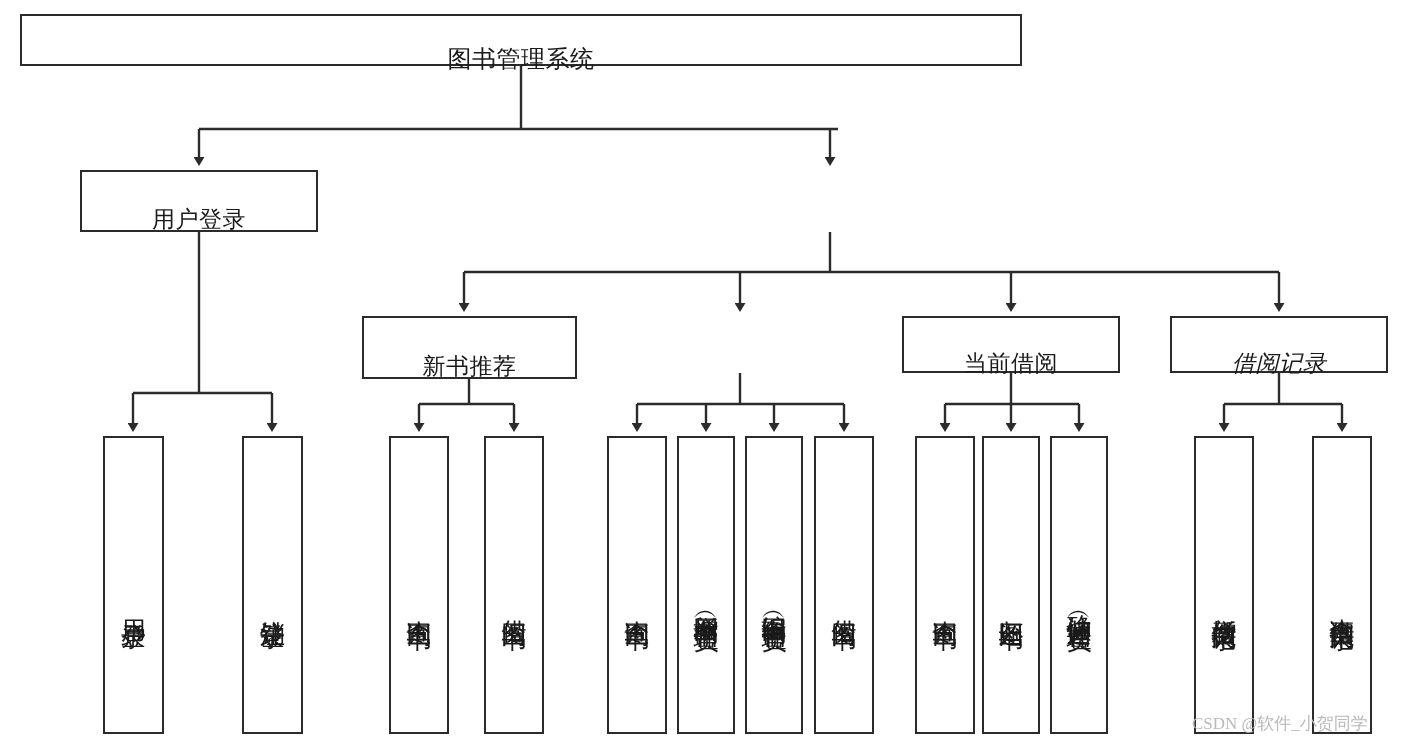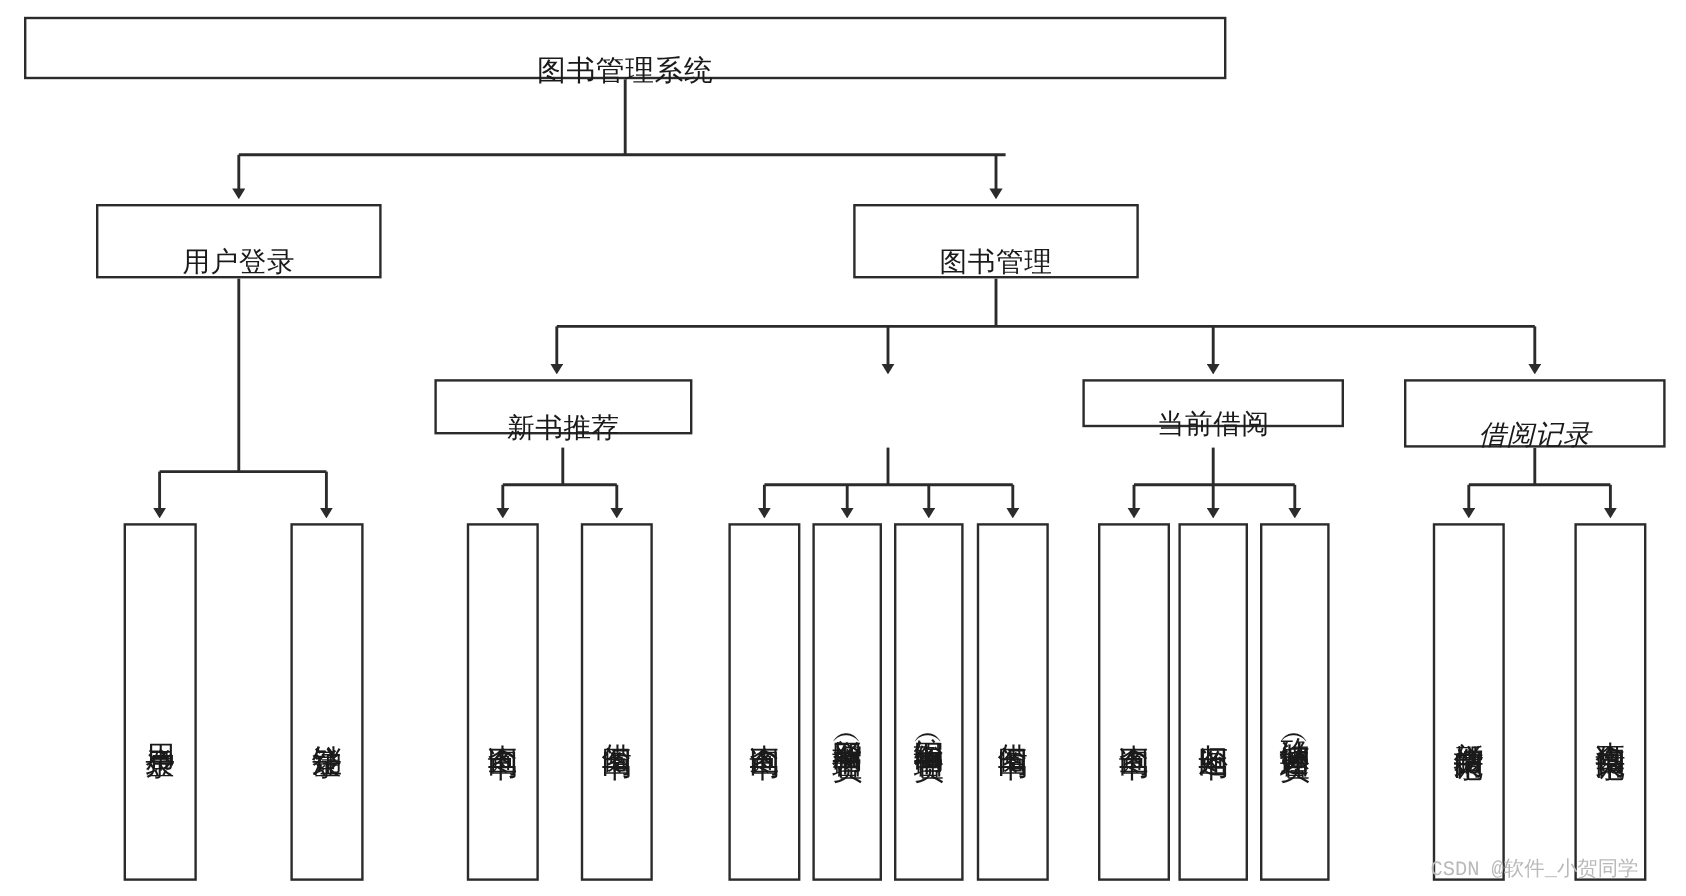--- a/index.html
+++ b/index.html
@@ -59,21 +59,21 @@
     max-height: 100%;
   }
   #root-node .label { font-size: 24px; }
   .watermark {
     position: absolute;
     left: 1192px;
     top: 712px;
     font-size: 17px;
     color: #b9b9b9;
     white-space: nowrap;
-    font-family: Liberation Mono, monospace;
+    font-family: Liberation Serif, serif;
   }
 </style>
 </head>
 <body>
 
 <div id="canvas">
 
   <svg class="lines" viewBox="0 0 1405 747">
     <defs>
       <marker id="arrow" markerWidth="9" markerHeight="11" refX="1" refY="5.5" orient="auto" markerUnits="userSpaceOnUse">
@@ -124,28 +124,25 @@
     </g>
   </svg>
 
   <div class="node h" id="root-node" style="left:20px; top:14px; width:1002px; height:52px;">
     <span class="label">图书管理系统</span>
   </div>
 
   <div class="node h" style="left:80px; top:170px; width:238px; height:62px;">
     <span class="label">用户登录</span>
   </div>
-  <div class="node h" style="left:711px; top:170px; width:238px; height:62px;">
-    <span class="label">图书管理</span>
-  </div>
 
-  <div class="node h" style="left:362px; top:316px; width:215px; height:46px;">
+  <div class="node h" style="left:362px; top:316px; width:215px; height:63px;">
     <span class="label">新书推荐</span>
   </div>
-  <div class="node h" style="left:902px; top:316px; width:218px; height:40px;">
+  <div class="node h" style="left:902px; top:316px; width:218px; height:57px;">
     <span class="label">当前借阅</span>
   </div>
   <div class="node h" style="left:1170px; top:316px; width:218px; height:57px;font-style:italic;">
     <span class="label">借阅记录</span>
   </div>
 
   <div class="node v" style="left:103px; top:436px; width:61px; height:298px;">
     <span class="label">用户登录</span>
   </div>
   <div class="node v" style="left:242px; top:436px; width:61px; height:298px;">

